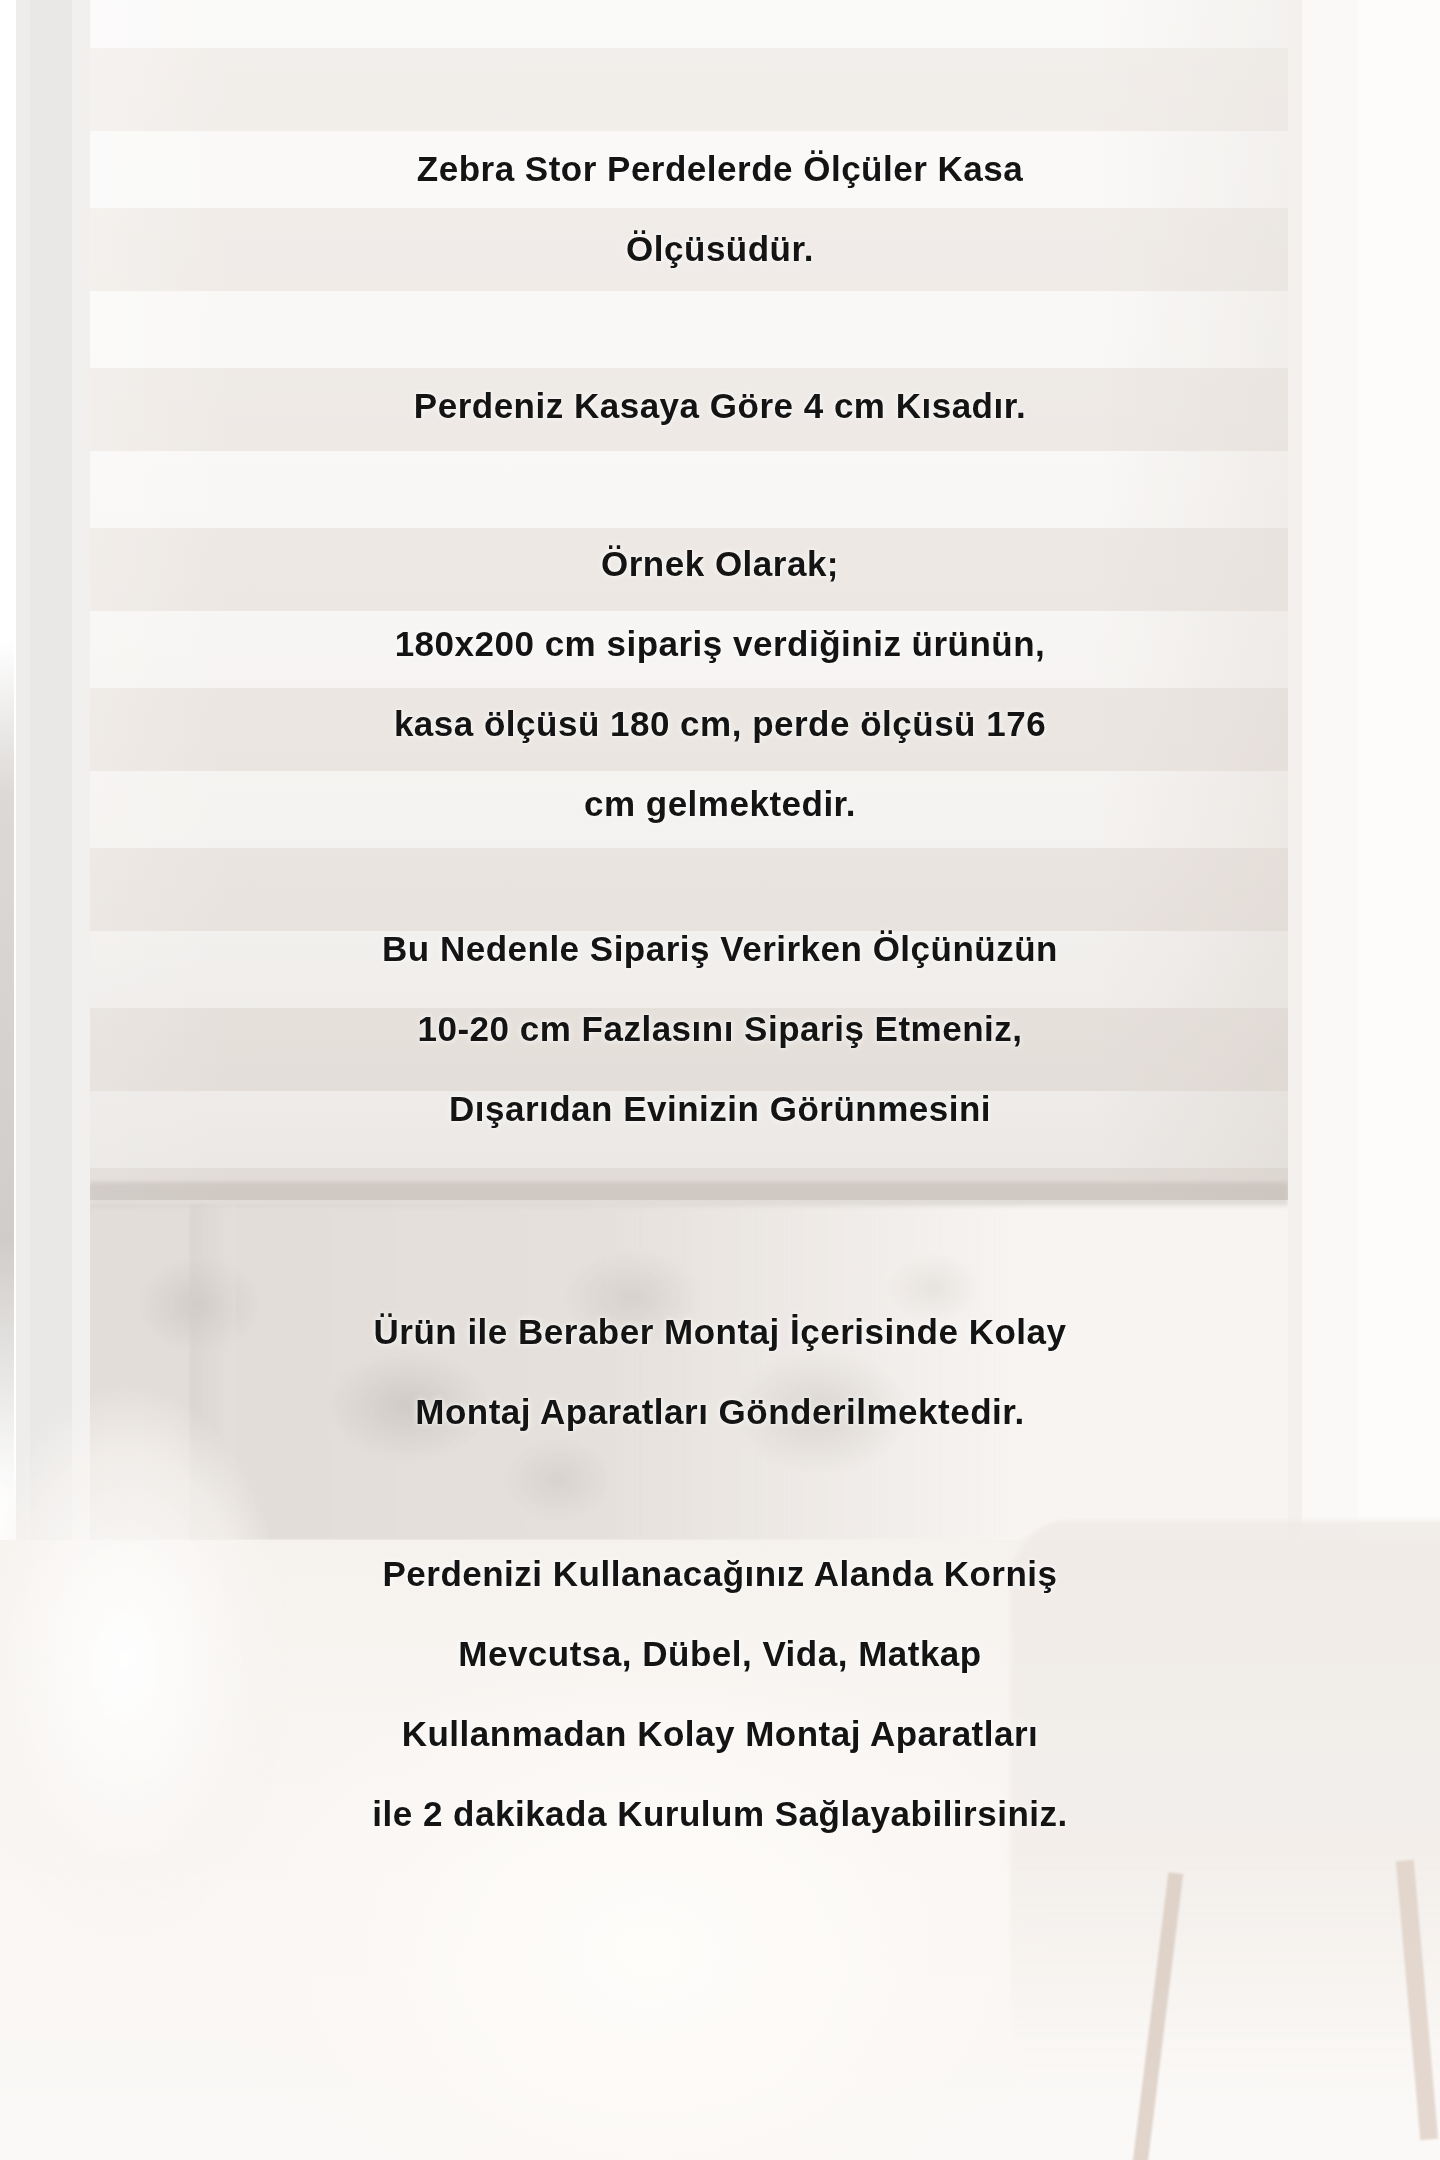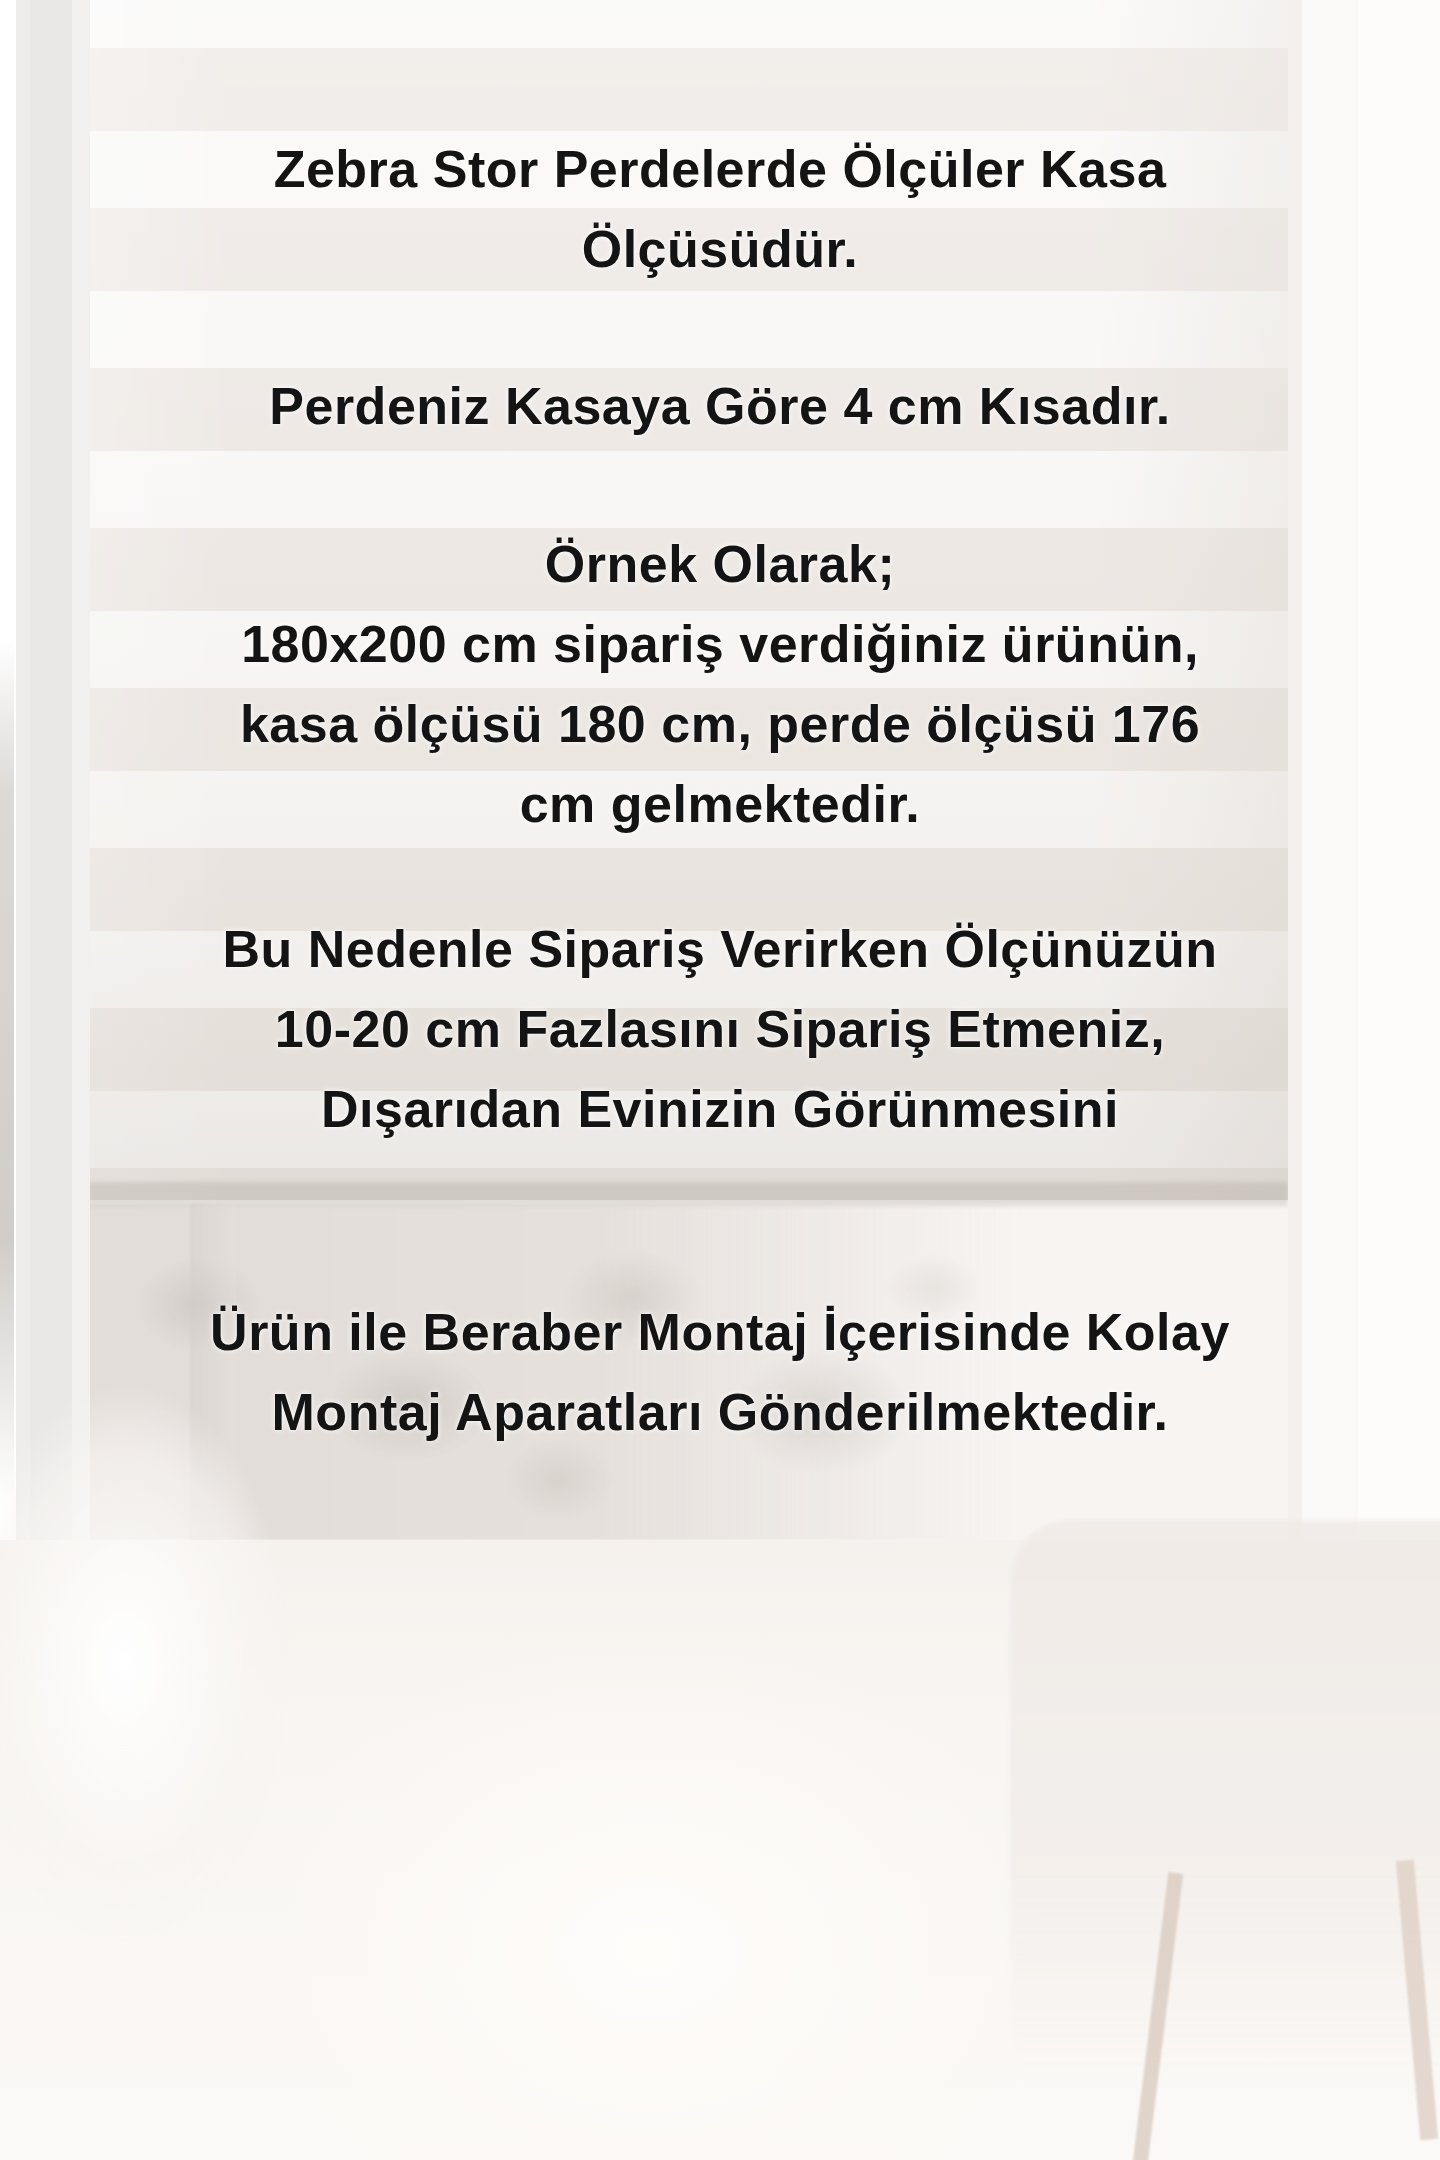--- a/index.html
+++ b/index.html
@@ -79,21 +79,21 @@
     background:radial-gradient(closest-side,rgba(255,255,255,.95),rgba(246,242,238,.65) 75%,rgba(246,242,238,0));
     filter:blur(2px);
   }
   .bg-veil{left:0;top:0;width:100%;height:100%;background:rgba(255,255,255,.26);}
 
   
   .text-layer{position:absolute;left:0;top:0;width:100%;height:100%;}
   .para{
     position:absolute;left:40px;width:1360px;
     text-align:center;font-weight:700;color:#141414;
-    font-size:52px;line-height:80px;letter-spacing:.5px;
+    font-size:35px;line-height:80px;letter-spacing:.5px;
     text-shadow:0 0 6px rgba(255,255,255,.9),0 0 2px rgba(255,255,255,.9);
   }
   .para .line{display:block;white-space:nowrap;}
   .p1{top:129px;}
   .p2{top:366px;text-align:center;}
   .p3{top:524px;}
   .p4{top:909px;}
   .p5{top:1292px;}
   .p6{top:1534px;}
 </style>
@@ -140,15 +140,21 @@
       <span class="line">Bu Nedenle Sipariş Verirken Ölçünüzün</span>
       <span class="line">10-20 cm Fazlasını Sipariş Etmeniz,</span>
       <span class="line">Dışarıdan Evinizin Görünmesini</span>
     </section>
 
     <section class="para p5">
       <span class="line">Ürün ile Beraber Montaj İçerisinde Kolay</span>
       <span class="line">Montaj Aparatları Gönderilmektedir.</span>
     </section>
 
+    <section class="para p6">
+      <span class="line">Perdenizi Kullanacağınız Alanda Korniş</span>
+      <span class="line">Mevcutsa, Dübel, Vida, Matkap</span>
+      <span class="line">Kullanmadan Kolay Montaj Aparatları</span>
+      <span class="line">ile 2 dakikada Kurulum Sağlayabilirsiniz.</span>
+    </section>
 
   </main>
 </div>
 
 </body></html>

